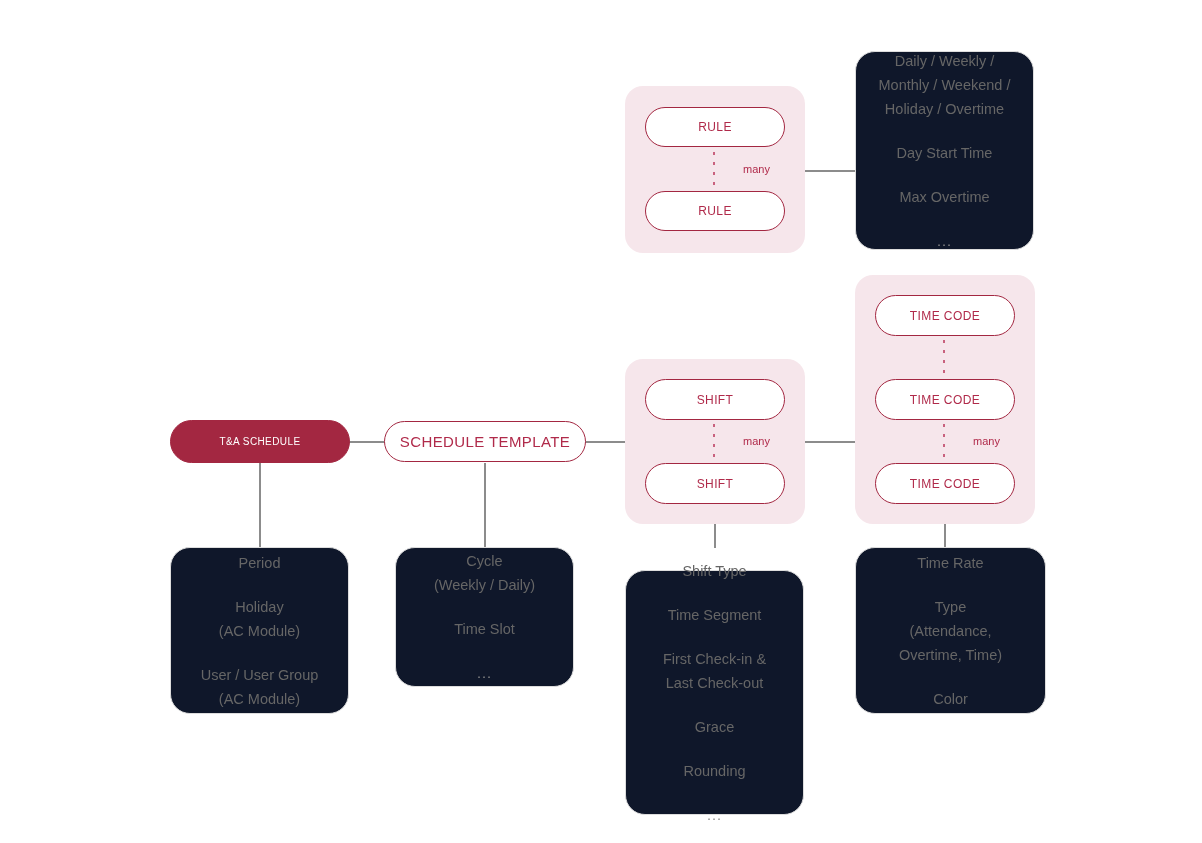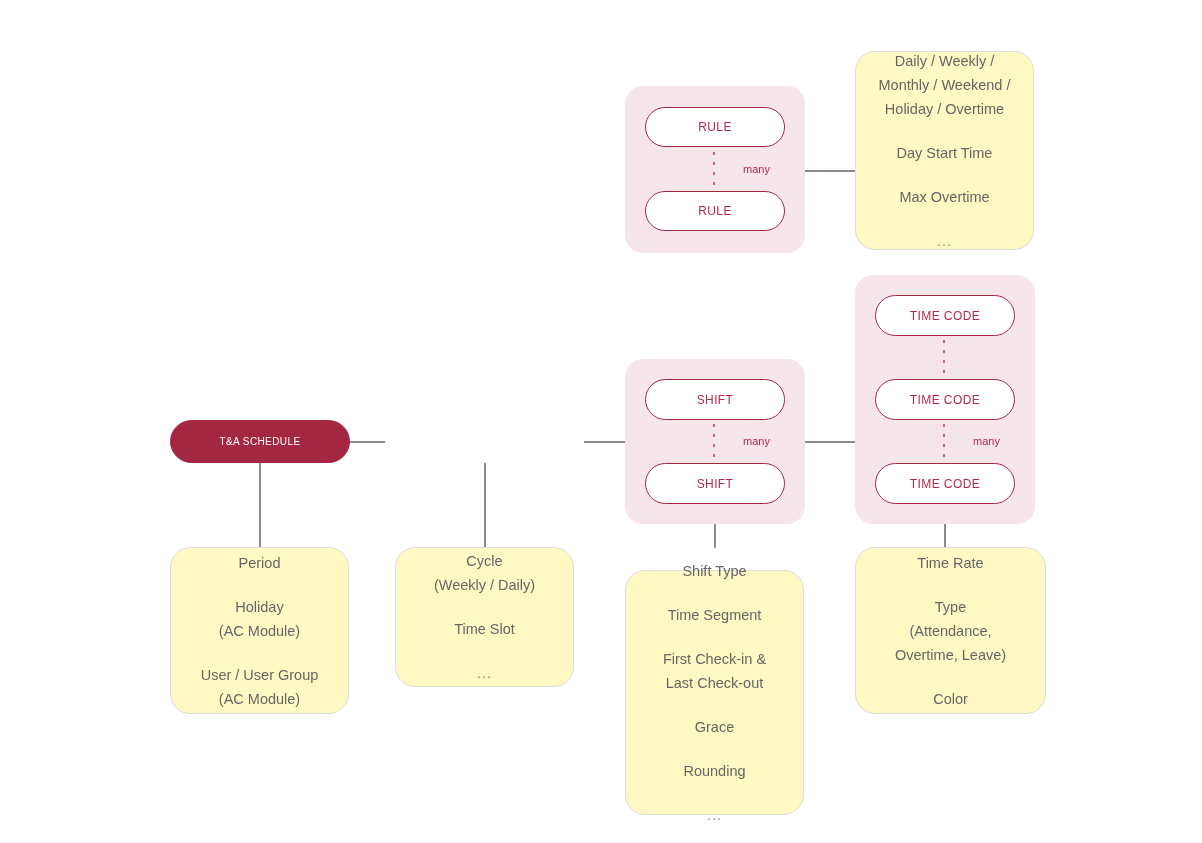--- a/index.html
+++ b/index.html
@@ -90,21 +90,21 @@
     font-size: 11px;
     line-height: 1;
   }
 
   
   .card {
     position: absolute;
     box-sizing: border-box;
     border: 1.5px solid #dddddd;
     border-radius: 20px;
-    background: #fef9c3;
+    background: #0f172a;
     color: #666666;
     font-size: 14.5px;
     line-height: 24px;
     text-align: center;
     display: flex;
     flex-direction: column;
     align-items: center;
     justify-content: center;
     z-index: 3;
     padding: 10px 12px;
@@ -138,20 +138,23 @@
   <div class="conn v" style="left:714px; top:252px; height:0px;"></div>
 
   <div class="group" style="left:625px; top:86px; width:180px; height:167px;"></div>
   <div class="group" style="left:625px; top:359px; width:180px; height:165px;"></div>
   <div class="group" style="left:855px; top:275px; width:180px; height:249px;"></div>
 
   <div class="pill solid" style="left:170px; top:420px; width:180px; height:43px;">
     <span>T&amp;A SCHEDULE</span>
   </div>
 
+  <div class="pill outline" style="left:384px; top:421px; width:202px; height:41px;">
+    <span>SCHEDULE TEMPLATE</span>
+  </div>
 
   <div class="pill outline small" style="left:645px; top:107px; width:140px; height:40px;">
     <span>RULE</span>
   </div>
   <div class="pill outline small" style="left:645px; top:191px; width:140px; height:40px;">
     <span>RULE</span>
   </div>
 
   <div class="pill outline small" style="left:645px; top:379px; width:140px; height:41px;">
     <span>SHIFT</span>
@@ -256,20 +259,20 @@
       </div>
     </div>
 
   <div class="card" style="left:855px; top:547px; width:191px; height:167px;">
       <div class="grp">
         <span class="ln">Time Rate</span>
       </div>
       <div class="grp">
         <span class="ln">Type</span>
         <span class="ln">(Attendance,</span>
-        <span class="ln">Overtime, Leave)</span>
+        <span class="ln">Overtime, Time)</span>
       </div>
       <div class="grp">
         <span class="ln">Color</span>
       </div>
     </div>
 
 </div>
 
 </body></html>

